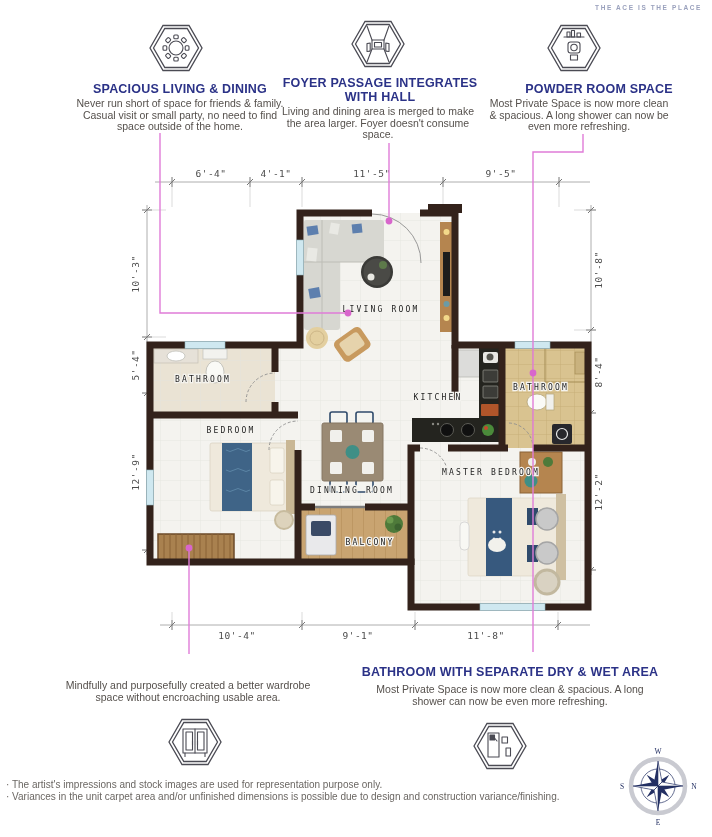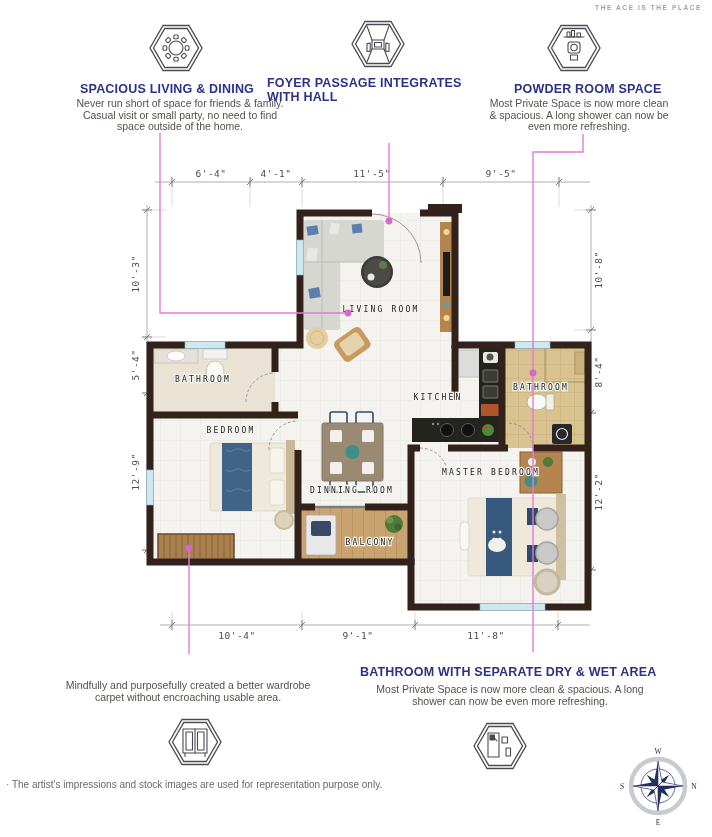--- a/index.html
+++ b/index.html
@@ -2,21 +2,21 @@
 <html><head>
 <meta charset="utf-8">
 <style>
   html,body{margin:0;padding:0;background:#ffffff;}
   .page{position:relative;width:712px;height:837px;background:#fff;overflow:hidden;
         font-family:"Liberation Sans",sans-serif;}
   .abs{position:absolute;}
   .tagline{top:4px;right:10px;font-size:6.5px;font-weight:bold;letter-spacing:1.6px;
            color:#9aa1bd;}
   .co-title{font-weight:bold;color:#2b3287;font-size:12.5px;line-height:14px;
-            letter-spacing:.2px;}
+            text-align:center;letter-spacing:.2px;}
   .co-body{color:#55504c;font-size:10.5px;line-height:11.6px;text-align:center;}
   .room-label{font-family:"DejaVu Sans Mono",monospace;font-size:8px;letter-spacing:2.2px;
               fill:#1e1e1e;paint-order:stroke;stroke:#f4f3ef;stroke-width:2.5px;}
   .dim-label{font-family:"DejaVu Sans Mono",monospace;font-size:9.5px;fill:#4c4c4c;
              letter-spacing:.5px;}
   .disclaimer{left:6px;top:779px;width:560px;color:#6b6763;font-size:10px;line-height:11.8px;}
   .disclaimer div{white-space:nowrap;}
   .hexicon svg{display:block;}
   .hex-stroke{fill:none;stroke:#4b4b54;stroke-width:1.3;}
   .glyph{fill:none;stroke:#4b4b54;stroke-width:1.1;stroke-linecap:round;stroke-linejoin:round;}
@@ -284,41 +284,42 @@
       <path class="hex-stroke" d="M-22.5,0 L-11.2,-19.5 L11.2,-19.5 L22.5,0 L11.2,19.5 L-11.2,19.5 Z"></path>
       <g class="glyph">
         <path d="M-11,-18 L-6,-4 M11,-18 L6,-4 M-11,18 L-6,5 M11,18 L6,5"></path>
         <rect x="-6" y="-4" width="12" height="9"></rect>
         <rect x="-3.5" y="-1.5" width="7" height="4.5"></rect>
         <rect x="-11" y="-2" width="3.2" height="8" transform="skewY(-8)"></rect>
         <rect x="7.8" y="-2" width="3.2" height="8" transform="skewY(8)"></rect>
       </g>
     </svg>
   </div>
-  <div class="abs co-title" style="left:267px;top:76px;width:200px">FOYER PASSAGE INTEGRATES WITH HALL</div>
+  <div class="abs co-title" style="left:280px;top:76px;width:200px">FOYER PASSAGE INTEGRATES WITH HALL</div>
+  <div class="abs co-body" style="left:280px;top:106px;width:196px">Living and dining area is merged to make the area larger. Foyer doesn't consume space.</div>
 
   <div class="abs hexicon" style="left:540px;top:18px">
     <svg width="68" height="60" viewBox="-34 -30 68 60">
       <path class="hex-stroke" d="M-26,0 L-13,-22.5 L13,-22.5 L26,0 L13,22.5 L-13,22.5 Z"></path>
       <path class="hex-stroke" d="M-22.5,0 L-11.2,-19.5 L11.2,-19.5 L22.5,0 L11.2,19.5 L-11.2,19.5 Z"></path>
       <g class="glyph">
         <path d="M-10,-11 H10"></path>
         <rect x="-7" y="-16" width="3" height="5"></rect>
         <rect x="-2.5" y="-17.5" width="3" height="6.5"></rect>
         <rect x="3" y="-15" width="3.5" height="4"></rect>
         <rect x="-6" y="-6" width="12" height="11" rx="2.5"></rect>
         <circle cx="0" cy="-0.5" r="3.2"></circle>
         <rect x="-3.5" y="7" width="7" height="5"></rect>
       </g>
     </svg>
   </div>
   <div class="abs co-title" style="left:514px;top:82px;width:170px">POWDER ROOM SPACE</div>
   <div class="abs co-body" style="left:486px;top:98px;width:186px">Most Private Space is now more clean &amp; spacious. A long shower can now be even more refreshing.</div>
 
-  <div class="abs co-body" style="left:57px;top:680px;width:262px">Mindfully and purposefully created a better wardrobe carpet without encroaching usable area.</div>
+  <div class="abs co-body" style="left:57px;top:680px;width:262px">Mindfully and purposefully created a better wardrobe space without encroaching usable area.</div>
   <div class="abs hexicon" style="left:161px;top:712px">
     <svg width="68" height="60" viewBox="-34 -30 68 60">
       <path class="hex-stroke" d="M-26,0 L-13,-22.5 L13,-22.5 L26,0 L13,22.5 L-13,22.5 Z"></path>
       <path class="hex-stroke" d="M-22.5,0 L-11.2,-19.5 L11.2,-19.5 L22.5,0 L11.2,19.5 L-11.2,19.5 Z"></path>
       <g class="glyph">
         <rect x="-12" y="-13" width="24" height="24"></rect>
         <path d="M0,-13 V11"></path>
         <rect x="-9" y="-10" width="6.5" height="18"></rect>
         <rect x="2.5" y="-10" width="6.5" height="18"></rect>
         <path d="M-2.5,-1 V3 M2.5,-1 V3"></path>
@@ -338,20 +339,21 @@
         <rect x="-10" y="-11" width="4.5" height="5" fill="#4b4b54"></rect>
         <path d="M-5.5,-8 L-3,-5"></path>
         <rect x="2" y="-9" width="5.5" height="6"></rect>
         <rect x="6" y="2" width="4.5" height="8"></rect>
       </g>
     </svg>
   </div>
 
   <div class="abs disclaimer">
     <div>· The artist's impressions and stock images are used for representation purpose only.</div>
+    <div>· Variances in the unit carpet area and/or unfinished dimensions is possible due to design and construction variance/finishing.</div>
   </div>
 
   <div class="abs" style="left:613px;top:741px">
     <svg width="90" height="90" viewBox="-45 -45 90 90">
       <circle r="27" fill="none" stroke="#c9cad1" stroke-width="4.5"></circle>
       <circle r="17" fill="none" stroke="#232f63" stroke-width="0.7"></circle>
       <g fill="#232f63">
         <g transform="rotate(45)">
           <path d="M0,-16 L3,-3 L0,0 L-3,-3 Z"></path>
           <path d="M0,16 L3,3 L0,0 L-3,3 Z"></path>

